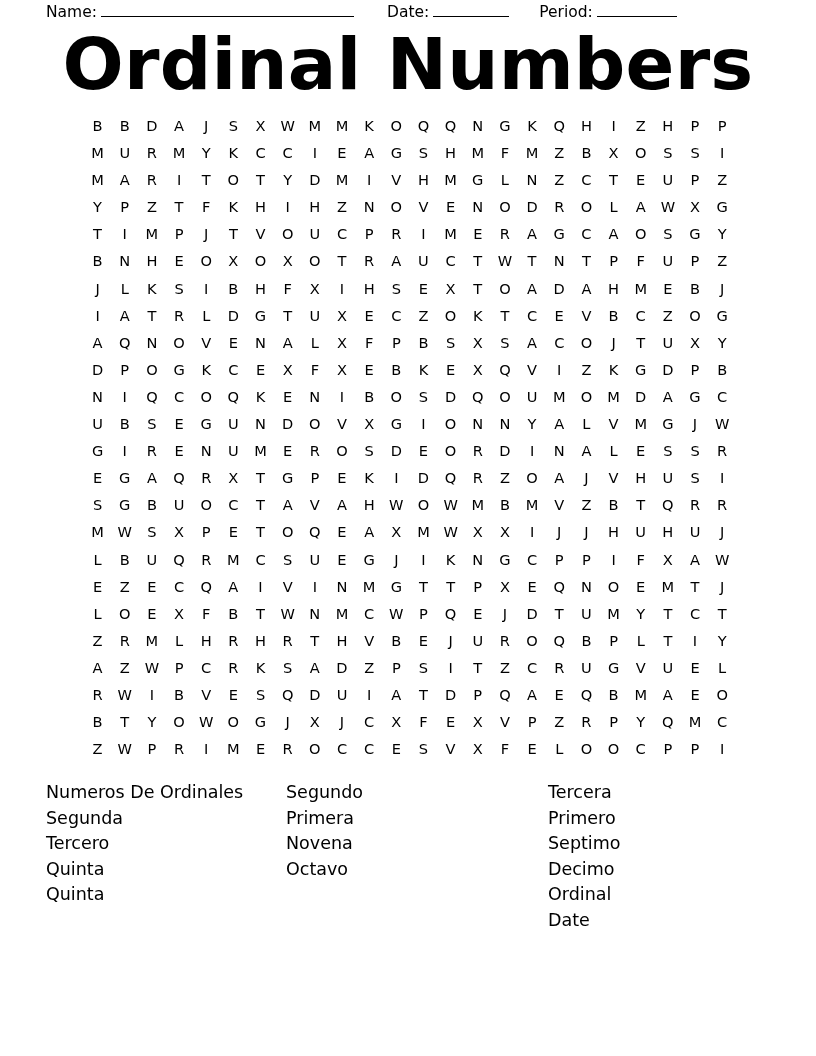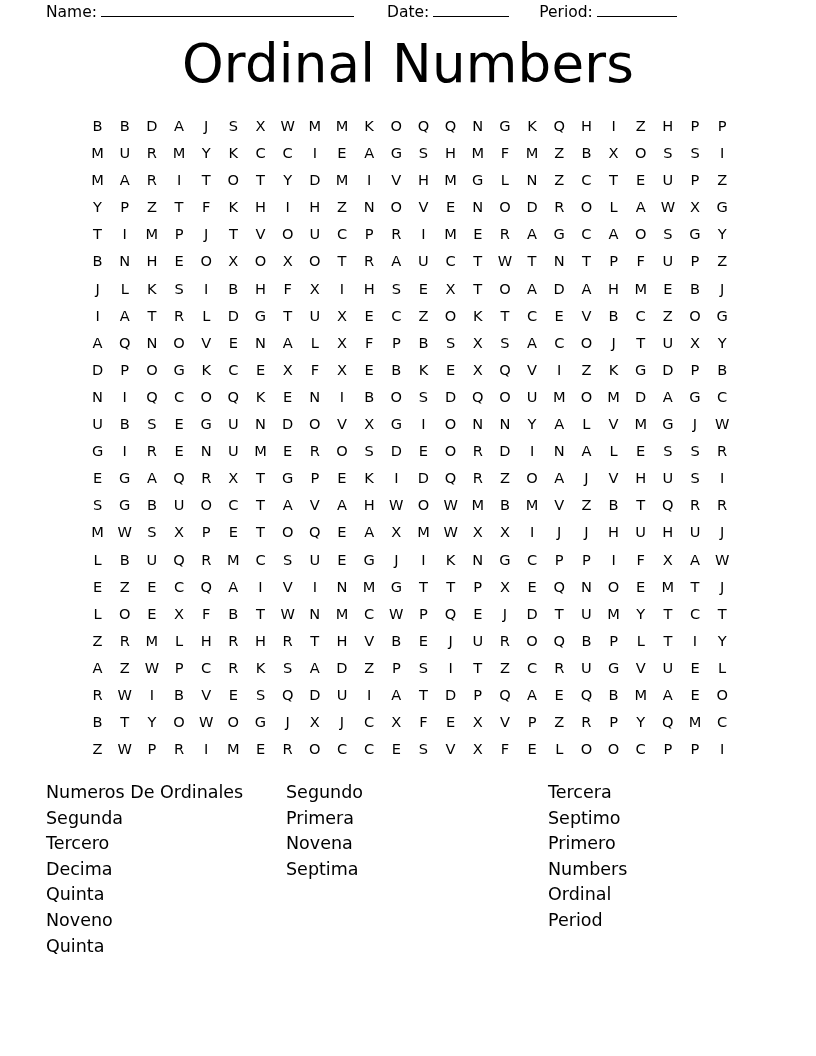--- a/index.html
+++ b/index.html
@@ -46,22 +46,22 @@
   .gap-date   { width: 33px; display: inline-block; }
   .gap-period { width: 30px; display: inline-block; }
 
   
   .title {
     position: absolute;
     top: 33px;
     left: 0;
     width: 816px;
     text-align: center;
-    font-size: 53px;
-    font-weight: normal;
+    font-size: 72px;
+    font-weight: bold;
     letter-spacing: 0.2px;
     line-height: 62px;
     font-family: "DejaVu Sans", "Liberation Sans", sans-serif;
   }
 
   
   .grid {
     position: absolute;
     top: 112px;
     left: 84px;
@@ -755,32 +755,30 @@
       <span class="cell">P</span>
       <span class="cell">I</span>
     </div>
   </div>
 
 <div class="wordlist">
   <div class="wl-col wl-col-1" id="wl-col-0">
       <div class="word">Numeros De Ordinales</div>
       <div class="word">Segunda</div>
       <div class="word">Tercero</div>
-      <div class="word">Decima</div>
       <div class="word">Quinta</div>
-      <div class="word">Noveno</div>
       <div class="word">Quinta</div>
     </div>
   <div class="wl-col wl-col-2" id="wl-col-1">
       <div class="word">Segundo</div>
       <div class="word">Primera</div>
       <div class="word">Novena</div>
-      <div class="word">Septima</div>
+      <div class="word">Octavo</div>
     </div>
   <div class="wl-col wl-col-3" id="wl-col-2">
       <div class="word">Tercera</div>
+      <div class="word">Primero</div>
       <div class="word">Septimo</div>
-      <div class="word">Primero</div>
-      <div class="word">Numbers</div>
+      <div class="word">Decimo</div>
       <div class="word">Ordinal</div>
-      <div class="word">Period</div>
+      <div class="word">Date</div>
     </div>
 </div>
 
 </body></html>

